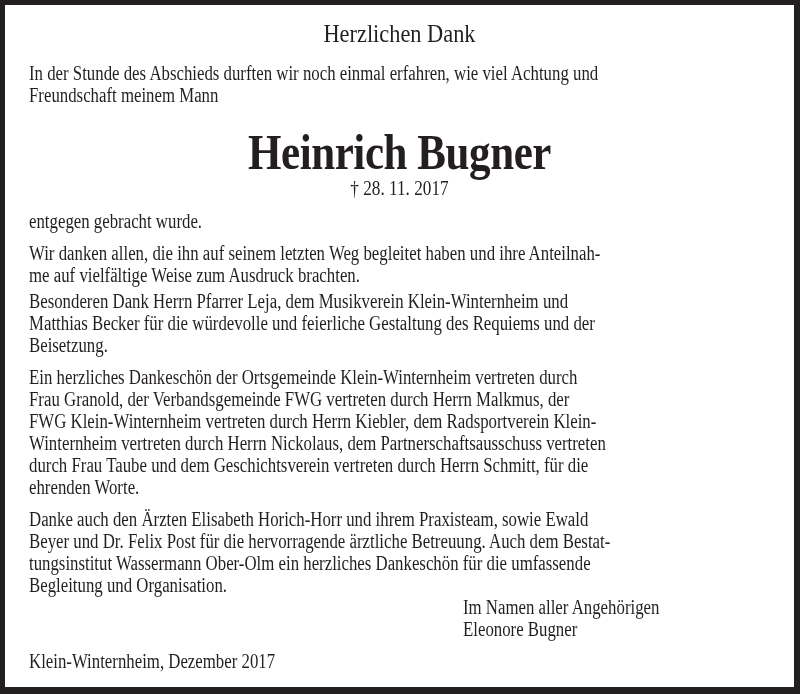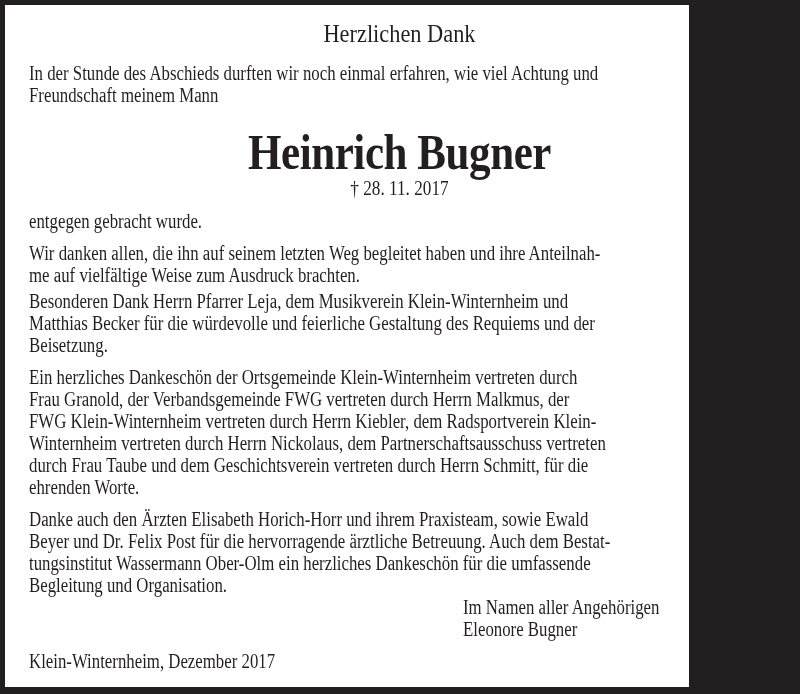--- a/index.html
+++ b/index.html
@@ -5,21 +5,21 @@
   html, body { margin: 0; padding: 0; }
   body {
     width: 800px; height: 694px; overflow: hidden;
     background: #231f20;
     font-family: "Liberation Serif", "DejaVu Serif", serif;
     color: #231f20;
   }
   .card {
     position: absolute;
     left: 5px; top: 5px;
-    width: 684px; height: 682px;
+    width: 789px; height: 682px;
     background: #ffffff;
     overflow: hidden;
   }
   .line {
     position: absolute;
     left: 24px;
     white-space: nowrap;
     font-size: 20px;
     line-height: 22px;
     transform-origin: 0 0;

